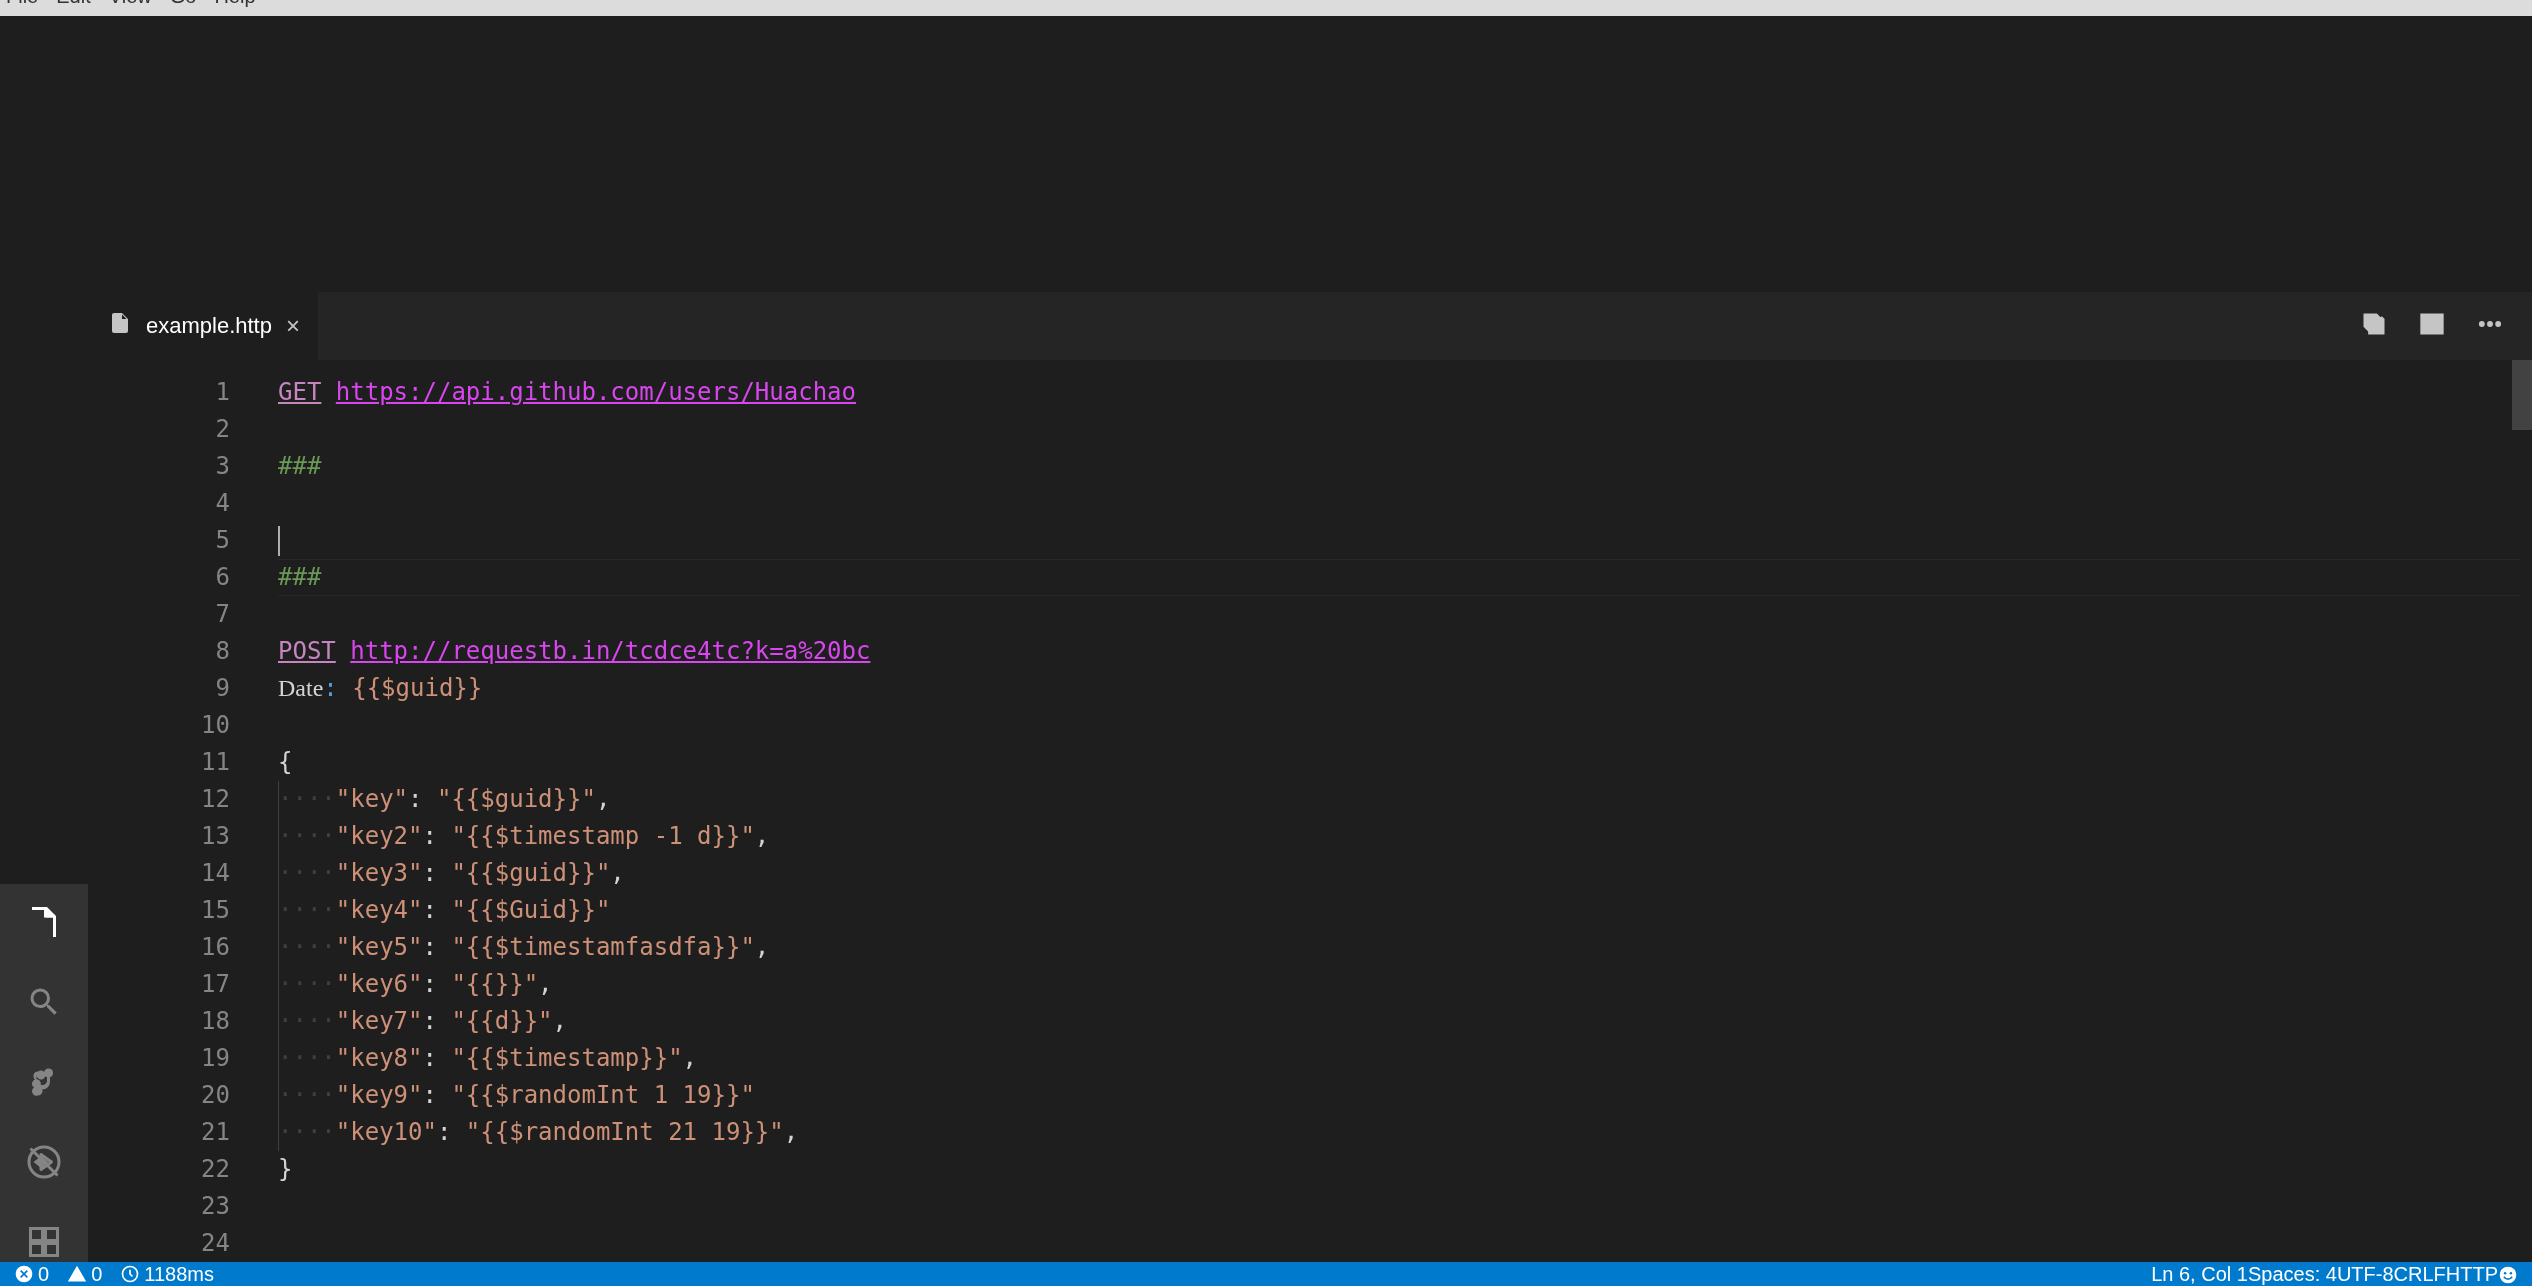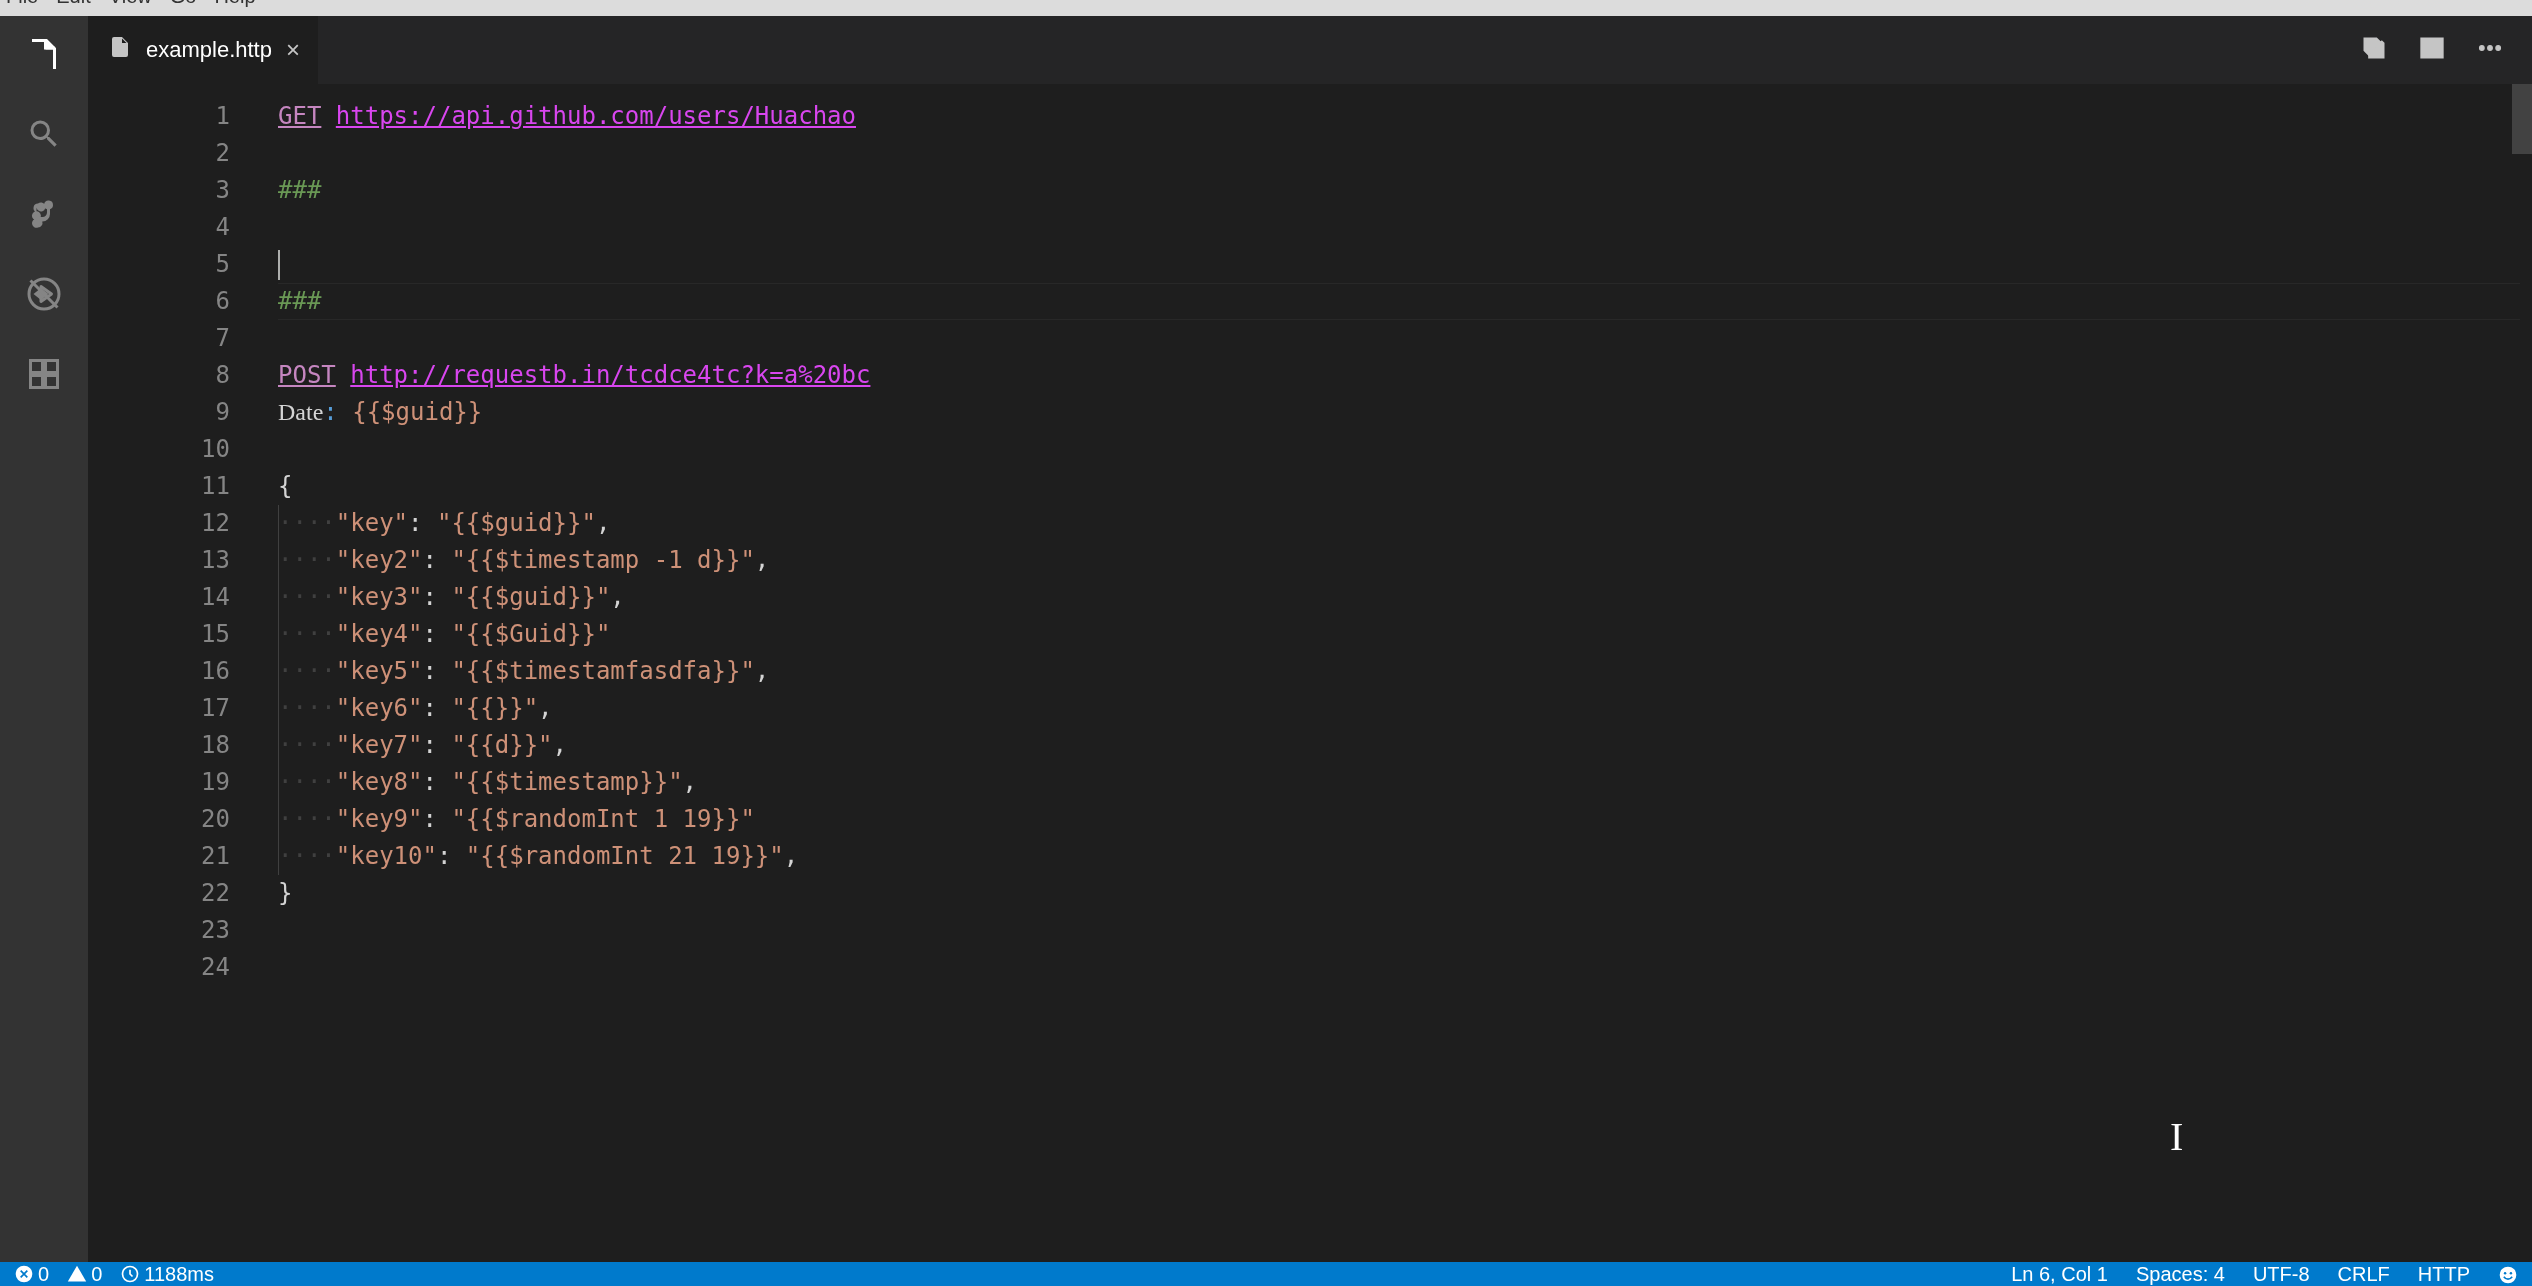--- a/index.html
+++ b/index.html
@@ -1,19 +1,19 @@
 <!DOCTYPE html>
 <html><head>
 <meta charset="utf-8">
 <style>
 * { margin:0; padding:0; box-sizing:border-box; }
 html,body { width:2532px; height:1286px; font-family:"Segoe UI",Arial,sans-serif; background:#1e1e1e; overflow:hidden; }
 .menubar { height:16px; background:#dcdcdc; color:#333; font-size:20px; display:flex; align-items:flex-start; padding-left:6px; gap:18px; overflow:hidden; }
 .menubar span { line-height:1; margin-top:-14px; cursor:pointer; }
-.workbench { display:flex; height:1246px; }
+.workbench { display:flex; height:1246px;align-items:flex-end; }
 .activitybar { width:88px; background:#333333; display:flex; flex-direction:column; align-items:center; padding-top:18px; gap:40px; }
 .activitybar .aicon { width:40px; height:40px; display:flex; align-items:center; justify-content:center; color:#858585; cursor:pointer; }
 .activitybar .aicon.active { color:#fff; }
 .activitybar svg { width:36px; height:36px; fill:currentColor; }
 .main { flex:1; display:flex; flex-direction:column; background:#1e1e1e; }
 .tabs { height:68px; background:#252526; display:flex; align-items:stretch; }
 .tab { display:flex; align-items:center; background:#1e1e1e; padding:0 18px 0 20px; gap:14px; color:#fff; font-size:22px; cursor:pointer; }
 .tab .ficon { color:#c5c5c5; }
 .tab .ficon svg { width:24px; height:24px; fill:currentColor; }
 .tab .close { color:#c5c5c5; font-size:24px; cursor:pointer; }
@@ -38,21 +38,21 @@
 .colon{ color:#569cd6; }
 .var { color:#ce9178; }
 .pun { color:#d4d4d4; }
 .str { color:#ce9178; }
 .cmt { color:#6a9955; }
 .caret { display:inline-block; width:2px; height:30px; background:#aeafad; vertical-align:middle; }
 .cursor-I { position:absolute; left:1892px; top:1034px; font-family:serif; font-size:40px; color:#fff; pointer-events:none; }
 .statusbar { height:24px; background:#007acc; color:#fff; font-size:20px; display:flex; align-items:center; padding:0 14px; gap:20px; }
 .statusbar .left { display:flex; align-items:center; gap:18px; }
 .statusbar .left .grp { display:flex; align-items:center; gap:4px; cursor:pointer; }
-.statusbar .right { margin-left:auto; display:flex; align-items:center; gap:28px; }
+.statusbar .right { margin-left:auto; display:flex; align-items:center; }
 .statusbar .right span { cursor:pointer; }
 .statusbar svg { width:20px; height:20px; fill:#fff; vertical-align:middle; }
 .scrollbar-track { position:absolute; right:0; top:0; width:20px; height:100%; }
 .scrollbar-thumb { position:absolute; right:0; top:0; width:20px; height:70px; background:#424242; }
 </style>
 </head>
 <body>
 
 <div class="menubar">
   <span>File</span>

